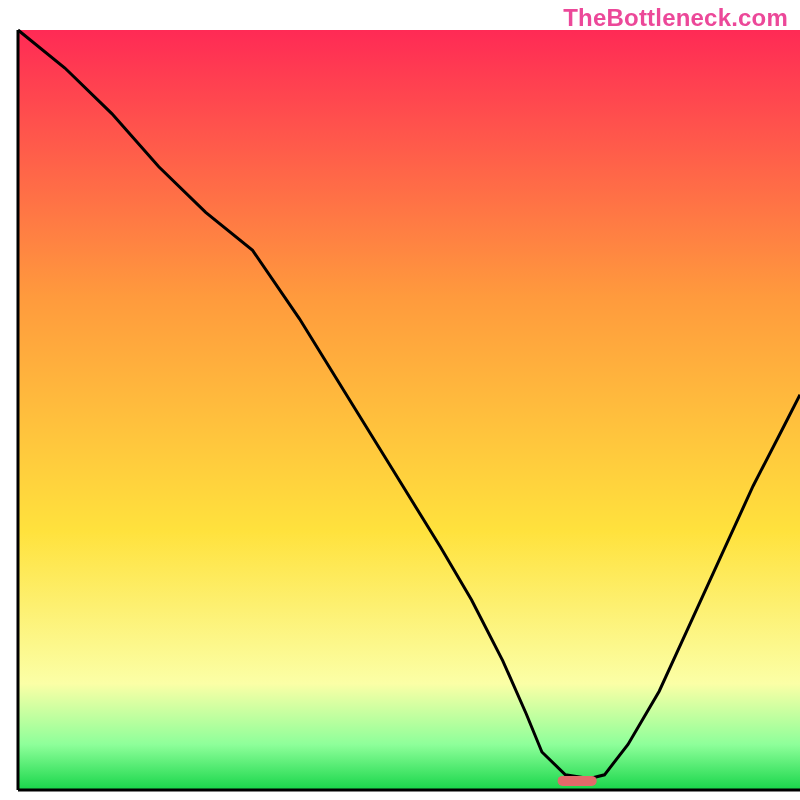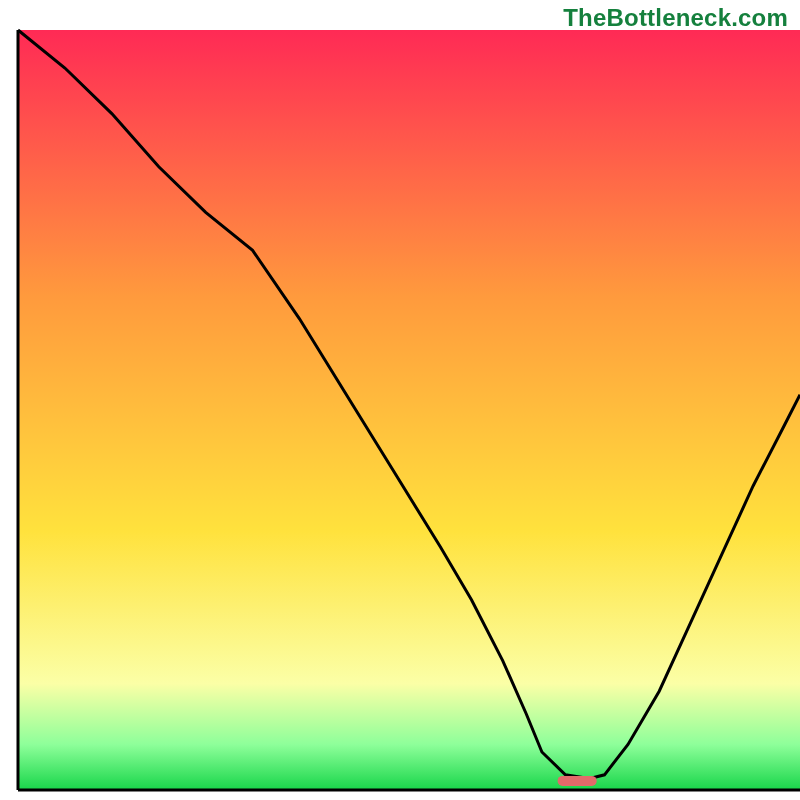--- a/index.html
+++ b/index.html
@@ -14,21 +14,21 @@
     position: relative;
     width: 800px;
     height: 800px;
   }
   .watermark {
     position: absolute;
     top: 4px;
     right: 12px;
     font-size: 24px;
     font-weight: 600;
-    color: #15803d;
+    color: #ec4899;
     letter-spacing: 0.2px;
   }
   svg {
     display: block;
   }
 </style>
 </head>
 <body>
 
 <div class="frame">

